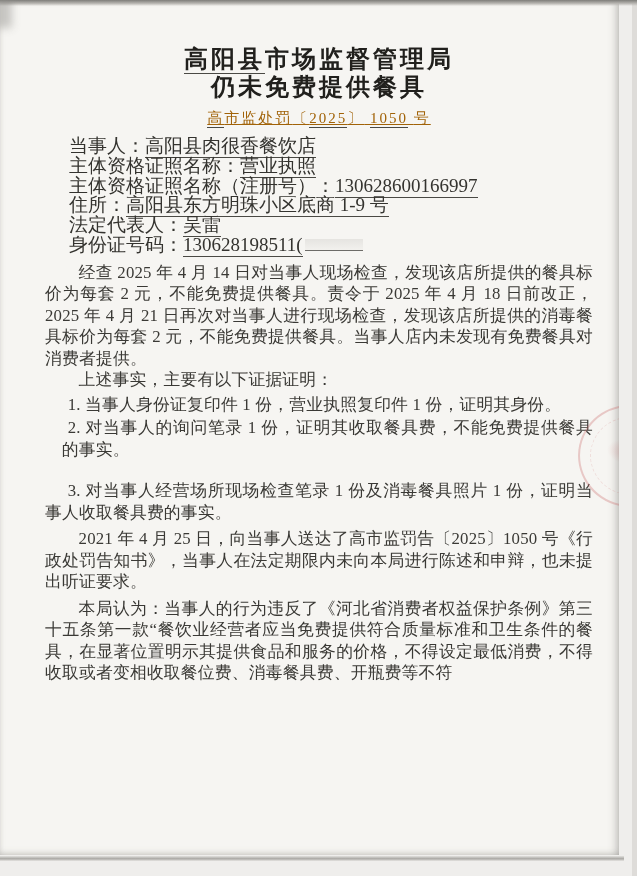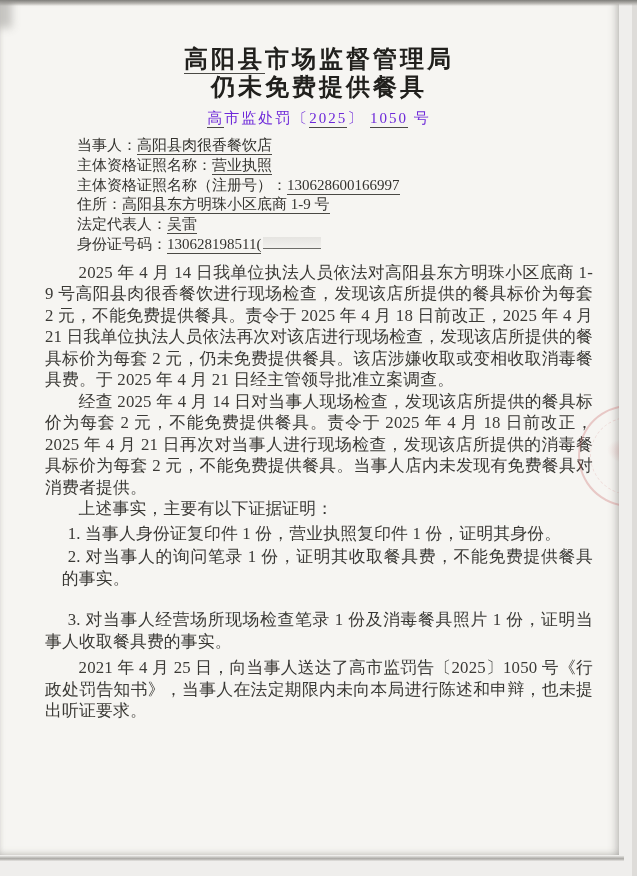--- a/index.html
+++ b/index.html
@@ -48,23 +48,23 @@
   }
   .title {
     text-align: center;
     font-family: "Liberation Sans", "DejaVu Sans", sans-serif;
     font-weight: bold; color: #21201d;
     font-size: 24px; line-height: 28px; letter-spacing: 3px;
   }
   .u { border-bottom: 1px solid #4a4944; padding-bottom: 1px; }
   .docno {
     text-align: center; margin-top: 8px;
-    font-size: 15px; letter-spacing: 2px; color: #6d28d9;
+    font-size: 15px; letter-spacing: 2px; color: #a16207; text-decoration: underline;
   }
-  .fields { margin: 8px 0 0 32px; font-size: 15px; line-height: 19.8px; }
+  .fields { margin: 8px 0 0 24px; font-size: 19px; line-height: 19.8px; }
   .field { white-space: nowrap; }
   .redact {
     display: inline-block; width: 58px; height: 11px;
     border-bottom: 1px solid #6d6c68; margin-left: 2px;
     background: linear-gradient(to bottom, rgba(186,184,180,0.28), rgba(224,222,218,0.18));
   }
   .body-text {
     margin-top: 7px; font-size: 16.8px; line-height: 21.5px;
     letter-spacing: 0.2px;
     text-align: justify; text-justify: inter-ideograph;
@@ -110,27 +110,27 @@
       <div class="fields">
         <div class="field"><span>当事人：</span><span class="u">高阳县肉很香餐饮店</span></div>
         <div class="field"><span>主体资格证照名称：</span><span class="u">营业执照</span></div>
         <div class="field"><span>主体资格证照名称（注册号）：</span><span class="u">130628600166997</span></div>
         <div class="field"><span>住所：</span><span class="u">高阳县东方明珠小区底商 1-9 号</span></div>
         <div class="field"><span>法定代表人：</span><span class="u">吴雷</span></div>
         <div class="field"><span>身份证号码：</span><span class="u">130628198511(</span><span class="redact"></span></div>
       </div>
 
       <div class="body-text">
-        <p class="indent">2025 年 4 月 14 日我单位执法人员依法对高阳县东方明珠小区底商 1-9 号高阳县肉很香餐饮进行现场检查，发现该店所提供的餐具标价为每套 2 元，不能免费提供餐具。责令于 2025 年 4 月 18 日前改正，2025 年 4 月 21 日我单位执法人员依法再次对该店进行现场检查，发现该店所提供的餐具标价为每套 2 元，仍未免费提供餐具。该店涉嫌收取或变相收取消毒餐具费。于 2025 年 4 月 21 日经主管领导批准立案调查。</p>
         <p class="indent">经查 2025 年 4 月 14 日对当事人现场检查，发现该店所提供的餐具标价为每套 2 元，不能免费提供餐具。责令于 2025 年 4 月 18 日前改正，2025 年 4 月 21 日再次对当事人进行现场检查，发现该店所提供的消毒餐具标价为每套 2 元，不能免费提供餐具。当事人店内未发现有免费餐具对消费者提供。</p>
         <p class="indent">上述事实，主要有以下证据证明：</p>
         <p class="ev1">1. 当事人身份证复印件 1 份，营业执照复印件 1 份，证明其身份。</p>
         <p class="ev2">2. 对当事人的询问笔录 1 份，证明其收取餐具费，不能免费提供餐具的事实。</p>
         <p class="ev3">3. 对当事人经营场所现场检查笔录 1 份及消毒餐具照片 1 份，证明当事人收取餐具费的事实。</p>
         <p class="indent gap">2021 年 4 月 25 日，向当事人送达了高市监罚告〔2025〕1050 号《行政处罚告知书》，当事人在法定期限内未向本局进行陈述和申辩，也未提出听证要求。</p>
+        <p class="indent gap">本局认为：当事人的行为违反了《河北省消费者权益保护条例》第三十五条第一款“餐饮业经营者应当免费提供符合质量标准和卫生条件的餐具，在显著位置明示其提供食品和服务的价格，不得设定最低消费，不得收取或者变相收取餐位费、消毒餐具费、开瓶费等不符</p>
       </div>
     </div>
 
     <div class="seal">
       <div class="seal-inner"></div>
       <div class="seal-smudge"></div>
     </div>
   </div>
 
   <div class="edge-top"></div>

